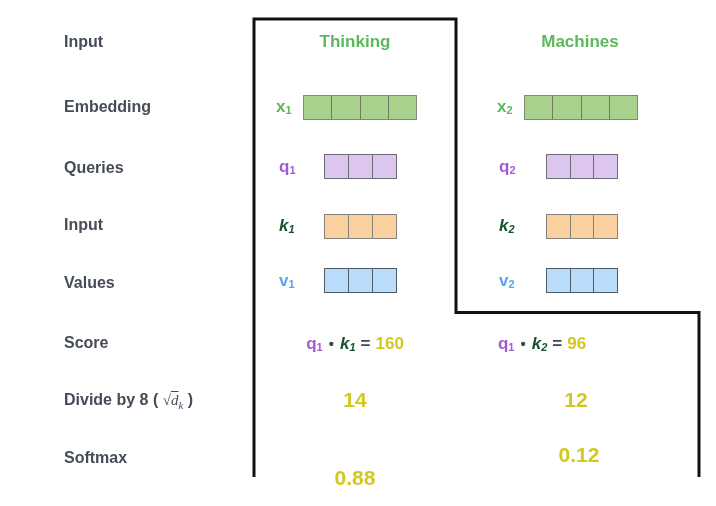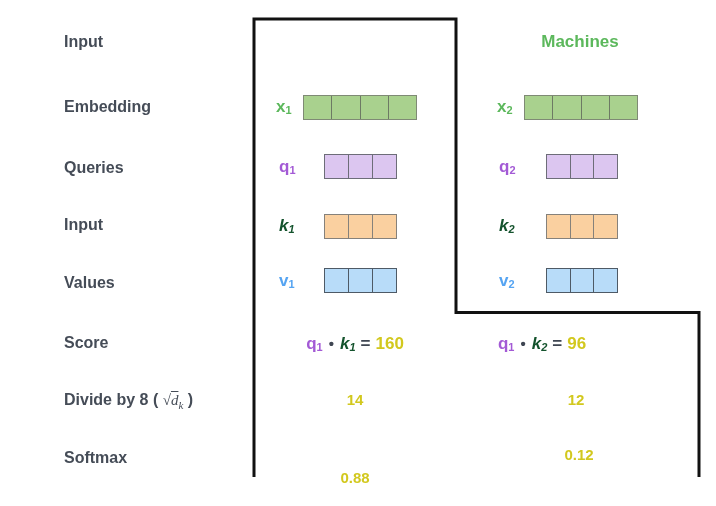--- a/index.html
+++ b/index.html
@@ -85,21 +85,21 @@
     font-size:17px;
     font-weight:700;
     line-height:20px;
     text-align:center;
     white-space:nowrap;
   }
   .score-row .dot{margin:0 6px;font-size:15px;}
   .score-row .eq{margin:0 5px;}
   .num{
     position:absolute;
-    font-size:15px;
+    font-size:21px;
     font-weight:700;
     line-height:20px;
     text-align:center;
   }
   .outline{position:absolute;left:0;top:0;}
   .watermark{
     position:absolute;
     right:6px;
     top:486px;
     font-size:13px;
@@ -118,20 +118,21 @@
 
   <div class="row-label" style="top:32px">Input</div>
   <div class="row-label" style="top:97px">Embedding</div>
   <div class="row-label" style="top:158px">Queries</div>
   <div class="row-label" style="top:215px">Input</div>
   <div class="row-label" style="top:273px">Values</div>
   <div class="row-label" style="top:333px">Score</div>
   <div class="row-label" style="top:390px"><span>Divide by 8 ( </span><span class="math"><span>√</span><span class="overl">d</span><sub>k</sub></span><span> )</span></div>
   <div class="row-label" style="top:448px">Softmax</div>
 
+  <div class="col-title" style="left:217px;top:32px;width:204px">Thinking</div>
   <div class="col-title" style="left:442px;top:32px;width:204px">Machines</div>
 
   <div class="vec-label green" style="left:240px;top:97px"><span>x</span><sub>1</sub></div>
   <div class="vec-box vb-emb" style="left:267px;top:95px;width:114px">
       <span class="cell"></span>
       <span class="cell"></span>
       <span class="cell"></span>
       <span class="cell"></span>
     </div>
 

